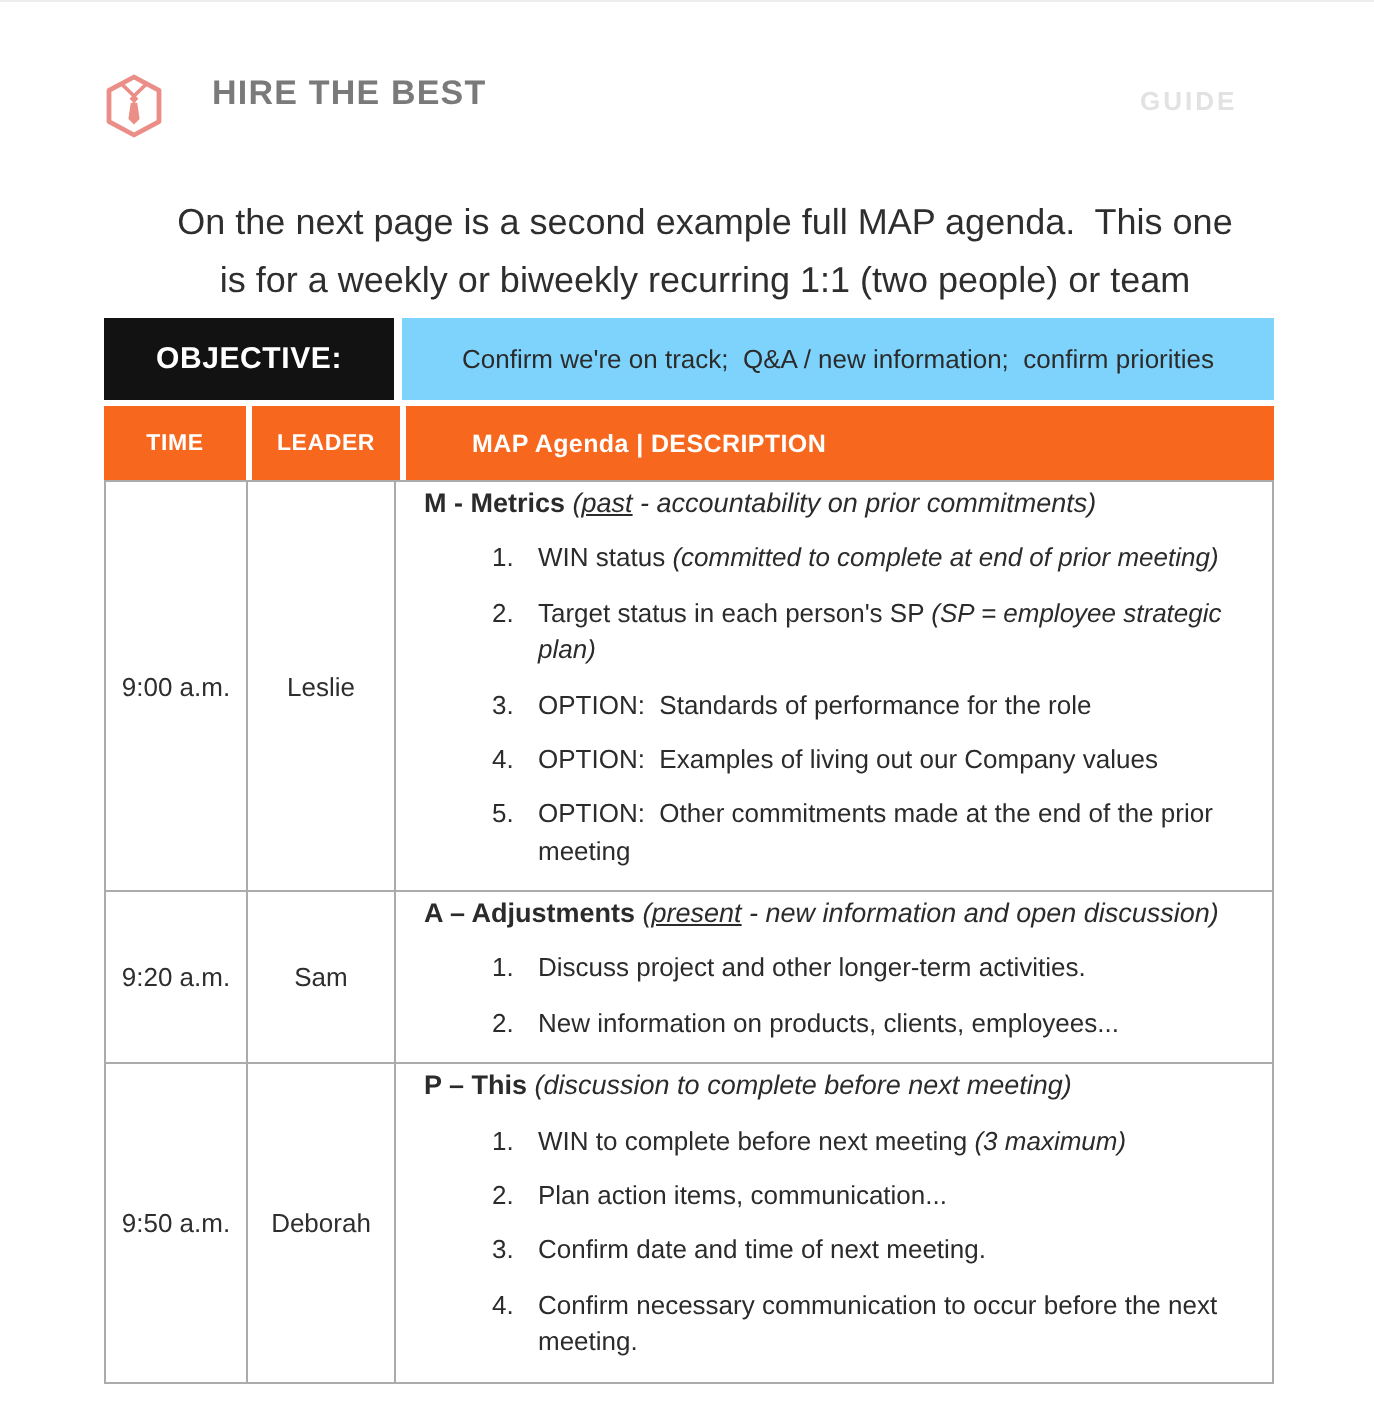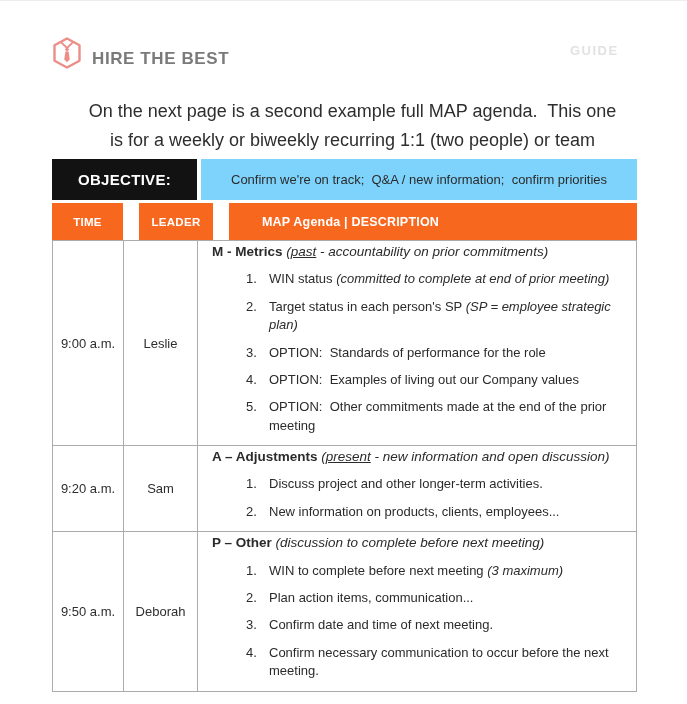--- a/index.html
+++ b/index.html
@@ -1,35 +1,35 @@
 <!DOCTYPE html>
 <html><head>
 <meta charset="utf-8">
 <style>
   * { margin:0; padding:0; box-sizing:border-box; }
   html,body { width:687px; height:704px; background:#fdfdfd; overflow:hidden; }
   body { font-family:"Liberation Sans", sans-serif; color:#2b2b2b; }
   .page { position:relative; width:687px; height:704px; background:#ffffff; border-top:1px solid #ededed; }
 
   
-  .brand-bar { position:absolute; left:52px; top:36px; display:flex; align-items:flex-end; gap:10px; }
+  .brand-bar { position:absolute; left:52px; top:36px; display:flex; align-items:flex-start; gap:24px; }
   .brand-text { font-size:17px; font-weight:700; letter-spacing:.6px; color:#7a7a7a; }
   .guide-label { position:absolute; left:570px; top:42px; font-size:13px; font-weight:700; letter-spacing:1.5px; color:#e2e2e2; }
 
   
   .intro { position:absolute; left:80px; top:96px; width:545px; font-size:18px; line-height:1.6; color:#2e2e2e; white-space:pre-wrap;text-align:center; }
 
   
   .tbl { position:absolute; left:52px; top:158px; width:585px; }
 
   .obj-row { display:grid; grid-template-columns:145px 1fr; column-gap:4px; height:41px; margin-bottom:3px; }
   .obj-label { background:#121212; color:#ffffff; font-weight:700; font-size:15px; letter-spacing:.3px; display:flex; align-items:center; justify-content:center; }
   .obj-text { background:#7dd3fc; color:#2b2b2b; font-size:13px; display:flex; align-items:center; justify-content:center; white-space:pre-wrap; }
 
-  .head-row { display:grid; grid-template-columns:71px 74px 1fr; column-gap:16px; height:37px; }
+  .head-row { display:grid; grid-template-columns:71px 74px 1fr; column-gap:3px; height:37px; }
   .hcell { background:#f8671e; color:#ffffff; font-weight:700; display:flex; align-items:center; }
   .hc-time, .hc-leader { justify-content:center; font-size:11.5px; letter-spacing:.3px; }
   .hc-desc { font-size:12.5px; padding-left:33px; letter-spacing:.2px; }
 
   .tbody { border:1px solid #ababab; }
   .brow { display:grid; grid-template-columns:71px 74px 1fr; }
   .brow + .brow { border-top:1px solid #ababab; }
   .bc-time, .bc-leader { border-right:1px solid #ababab; display:flex; align-items:center; justify-content:center; font-size:13px; color:#2e2e2e;text-align:right; }
   .bc-desc { padding:1px 16px 10px 14px; font-size:13px; line-height:1.42; }
 
@@ -98,21 +98,21 @@
             <div class="ilist">
               <div class="item"><span class="inum">1.</span><span class="itext"><span class="seg-p">Discuss project and other longer-term activities.</span></span></div>
               <div class="item"><span class="inum">2.</span><span class="itext"><span class="seg-p">New information on products, clients, employees...</span></span></div>
             </div>
           </div>
         </div>
         <div class="brow">
           <div class="bc-time">9:50 a.m.</div>
           <div class="bc-leader">Deborah</div>
           <div class="bc-desc">
-            <div class="sect-title"><span class="seg-b">P – Other </span><span class="seg-i">(discussion to complete before next meeting)</span></div>
+            <div class="sect-title"><span class="seg-b">P – This </span><span class="seg-i">(discussion to complete before next meeting)</span></div>
             <div class="ilist">
               <div class="item"><span class="inum">1.</span><span class="itext"><span class="seg-p">WIN to complete before next meeting </span><span class="seg-i">(3 maximum)</span></span></div>
               <div class="item"><span class="inum">2.</span><span class="itext"><span class="seg-p">Plan action items, communication...</span></span></div>
               <div class="item"><span class="inum">3.</span><span class="itext"><span class="seg-p">Confirm date and time of next meeting.</span></span></div>
               <div class="item"><span class="inum">4.</span><span class="itext"><span class="seg-p">Confirm necessary communication to occur before the next meeting.</span></span></div>
             </div>
           </div>
         </div>
       </div>
 

